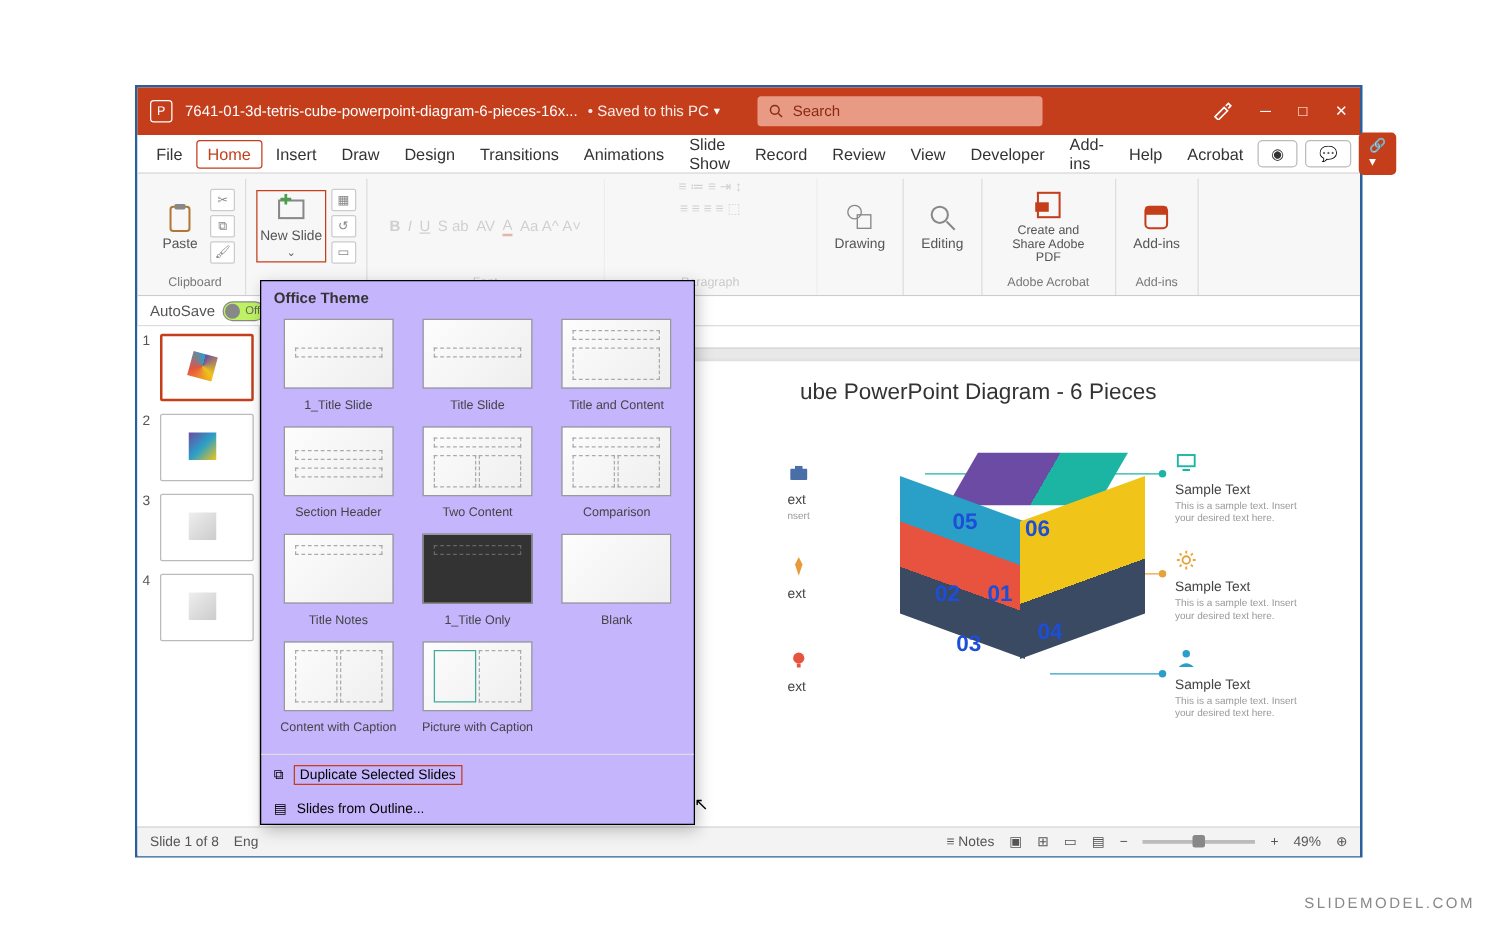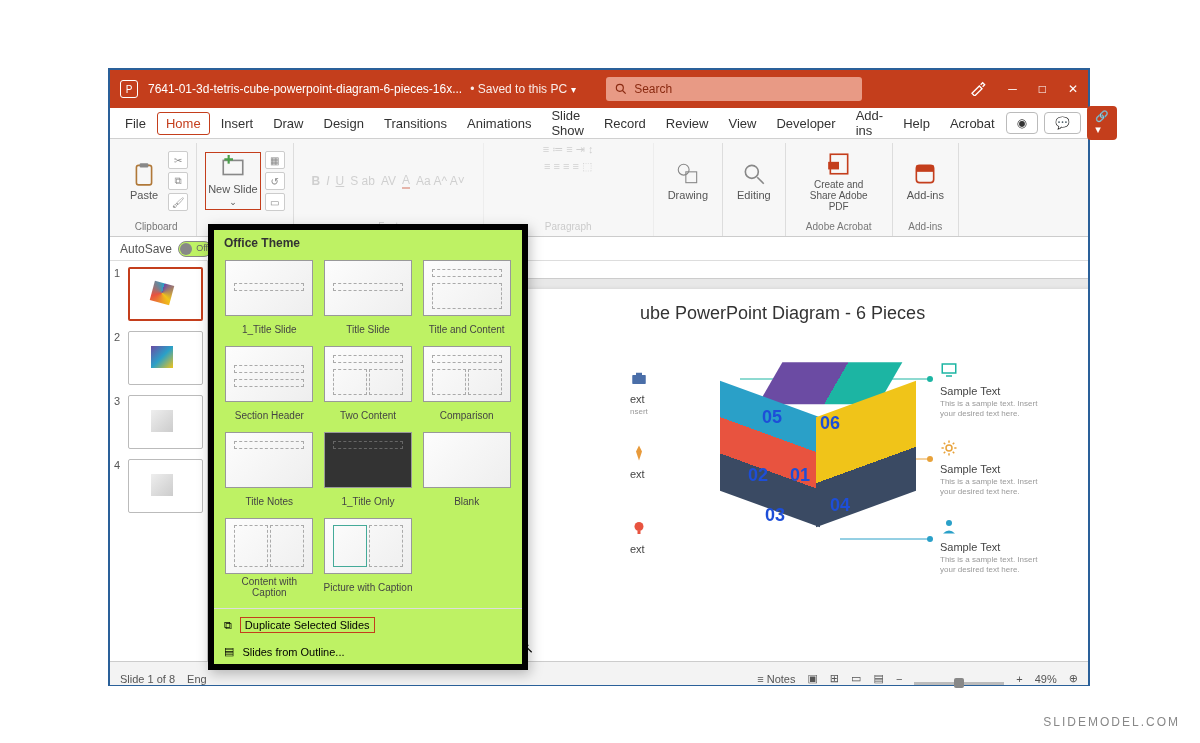--- a/index.html
+++ b/index.html
@@ -5,21 +5,21 @@
 * { box-sizing: border-box; margin: 0; padding: 0; font-family: "Segoe UI", sans-serif; }
 body { background: #fff; width: 1200px; height: 743px; position: relative; overflow: hidden; }
 
 .outer-frame { position: absolute; top: 68px; left: 108px; width: 982px; height: 618px; border: 2px solid #2a6099; background: #fff; }
 
 .titlebar { height: 38px; background: #c43e1c; display: flex; align-items: center; color: #fff; font-size: 12px; padding: 0 10px; }
 .titlebar .app-icon { width: 18px; height: 18px; border: 1.5px solid #fff; border-radius: 3px; display: flex; align-items: center; justify-content: center; font-size: 10px; margin-right: 10px; }
 .titlebar .doc-title { flex: 0 0 auto; }
 .titlebar .saved { margin-left: 8px; opacity: .9; }
 .titlebar .dd { margin-left: 4px; font-size: 10px; }
-.titlebar .searchbox { margin-left: 30px; width: 256px; height: 24px; background: #e89a85; border-radius: 3px; display: flex; align-items: center; padding: 12px 8px; color: #8a2a11; font-size: 12px; }
+.titlebar .searchbox { margin-left: 30px; width: 228px; height: 24px; background: #e89a85; border-radius: 3px; display: flex; align-items: center; padding: 12px 8px; color: #8a2a11; font-size: 12px; }
 .titlebar .searchbox svg { width: 14px; height: 14px; margin-right: 6px; }
 .titlebar .spacer { flex: 1; }
 .titlebar .winctl { display: flex; gap: 22px; align-items: center; }
 .titlebar .winctl span { cursor: pointer; }
 
 .menubar { height: 31px; background: #fff; border-bottom: 1px solid #d0d0d0; display: flex; align-items: center; padding: 0 6px; font-size: 13px; color: #333; gap: 2px; }
 .menubar .mitem { padding: 5px 9px; cursor: pointer; border-radius: 3px; }
 .menubar .mitem.active { color: #c43e1c; }
 .menubar .home-hl { border: 1.5px solid #c43e1c; padding: 3px 8px; }
 .menubar .right { margin-left: auto; display: flex; gap: 6px; align-items: center; }
@@ -53,27 +53,27 @@
 .canvas-area { flex: 1; background: #e8e8e8; position: relative; overflow: hidden; }
 .ruler-h { height: 18px; background: #fff; border-bottom: 1px solid #ccc; }
 .slide-canvas { position: absolute; top: 28px; left: 420px; width: 530px; height: 428px; background: #fff; box-shadow: 0 2px 6px rgba(0,0,0,.2); }
 .slide-canvas h2 { font-size: 18px; font-weight: 400; color: #333; padding: 14px 0 10px 10px; }
 .cube-wrap { position: absolute; left: 118px; top: 66px; width: 200px; height: 200px; }
 .info-item { position: absolute; font-size: 10px; color: #666; }
 .info-item .ititle { color: #444; font-size: 11px; margin-bottom: 2px; }
 .info-item .idesc { font-size: 8px; line-height: 1.2; color: #999; max-width: 110px; }
 .info-icon { width: 18px; height: 18px; margin-bottom: 4px; }
 
-.statusbar { height: 24px; background: #f3f3f3; border-top: 1px solid #ccc; display: flex; align-items: flex-end; padding: 0 10px; font-size: 11px; color: #555; gap: 12px; }
+.statusbar { height: 24px; background: #f3f3f3; border-top: 1px solid #ccc; display: flex; align-items: center; padding: 0 10px; font-size: 11px; color: #555; gap: 12px; }
 .statusbar .sp { flex: 1; }
 .zoom-slider { width: 90px; height: 3px; background: #bbb; position: relative; }
 .zoom-slider::after { content:""; position:absolute; left: 40px; top:-4px; width:10px; height:10px; background:#888; border-radius:2px;}
 
 
-.gallery { position: absolute; left: 208px; top: 224px; width: 320px; background: #bef264; border: 6px solid #000000; box-shadow: 2px 4px 12px rgba(0,0,0,.25); z-index: 50; font-size: 11px; }
+.gallery { position: absolute; left: 208px; top: 224px; width: 348px; background: #c4b5fd; border: 1px solid #000000; box-shadow: 2px 4px 12px rgba(0,0,0,.25); z-index: 50; font-size: 11px; }
 .gallery .ghdr { padding: 6px 10px; font-weight: 600; color: #333; font-size: 12px; }
 .gallery .grid { display: grid; grid-template-columns: repeat(3, 1fr); gap: 6px 8px; padding: 4px 10px 8px; }
 .gallery .gitem { text-align: center; cursor: pointer; }
 .gallery .gthumb { width: 88px; height: 56px; border: 1px solid #999; background: linear-gradient(135deg,#fdfdfd,#eee); margin: 0 auto 2px; position: relative; }
 .gallery .gthumb.dark { background: #333; }
 .gallery .gthumb.teal { background: #19829a; }
 .gallery .gthumb .ph-title { position:absolute; left:8px; right:8px; top:8px; height:8px; border:1px dashed #aaa; }
 .gallery .gthumb .ph-body { position:absolute; left:8px; right:8px; top:22px; bottom:6px; border:1px dashed #aaa; }
 .gallery .gthumb .ph-half-l { position:absolute; left:8px; width:34px; top:22px; bottom:6px; border:1px dashed #aaa; }
 .gallery .gthumb .ph-half-r { position:absolute; right:8px; width:34px; top:22px; bottom:6px; border:1px dashed #aaa; }

